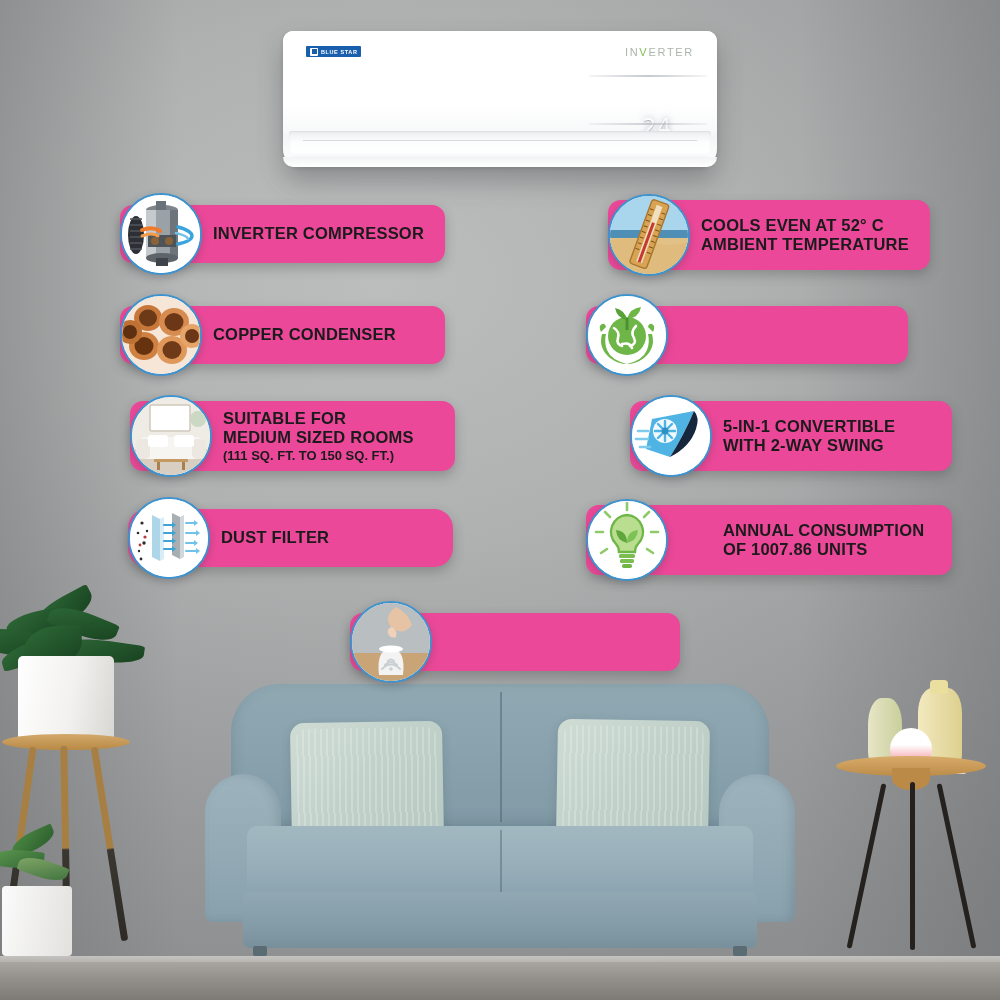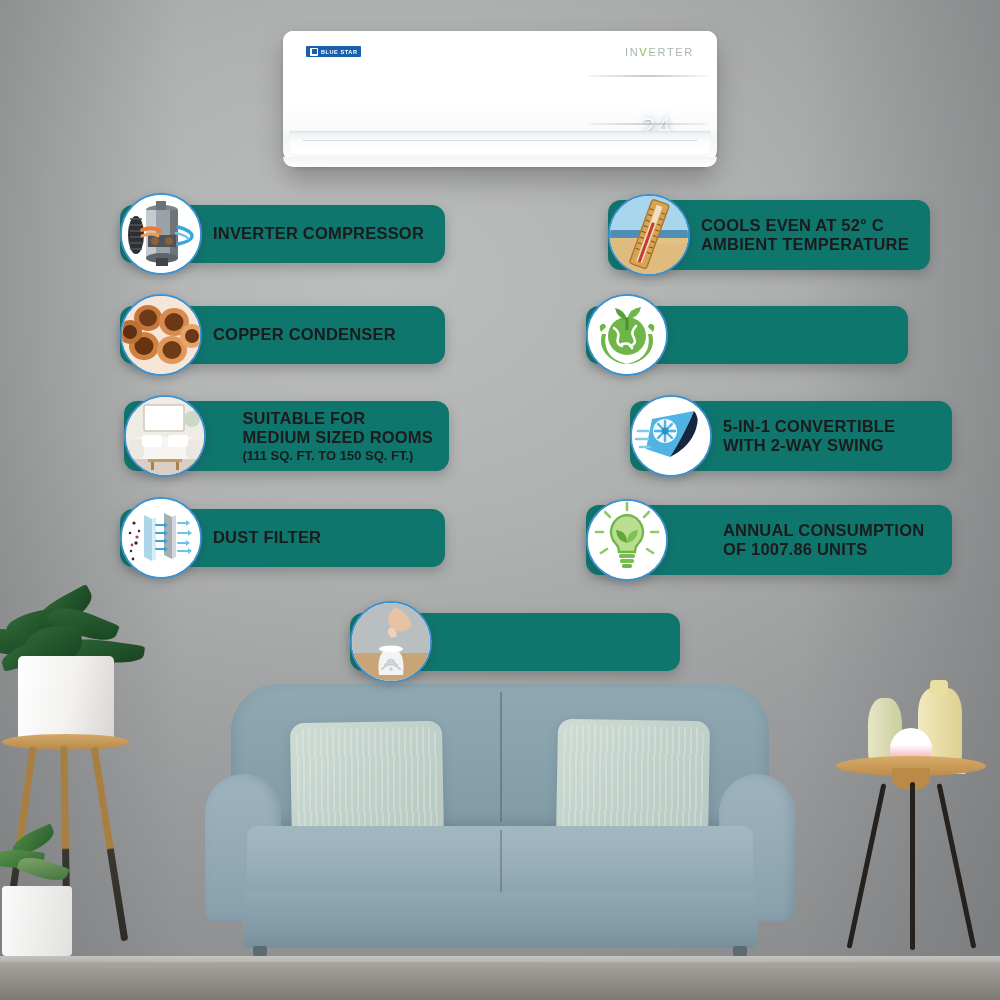--- a/index.html
+++ b/index.html
@@ -89,21 +89,21 @@
     color:rgba(255,255,255,.92);
     text-shadow:0 0 6px rgba(150,160,170,.7), 0 1px 1px rgba(120,130,140,.55);
     font-family:"DejaVu Sans Mono", monospace;
     margin-top:27px;
   }
 
   
   .card{
     position:absolute;display:flex;align-items:center;
     height:58px;border-radius:13px;
-    background:#0f766e;
+    background:#ec4899;
     box-shadow:0 5px 12px rgba(55,58,60,.30);
   }
   .card.tall{height:70px;}
   .card-text{
     padding-left:93px;padding-right:16px;
     color:#1b1b1b;font-weight:700;line-height:1.16;
     letter-spacing:.2px;
   }
   .card-text .l1{font-size:16.5px;white-space:nowrap;}
   .card-text .l2{font-size:16.5px;white-space:nowrap;}
@@ -116,22 +116,22 @@
     border:2.5px solid #3d93cf;
     overflow:hidden;
     box-shadow:0 3px 8px rgba(50,55,60,.28);
     display:block;
   }
   .ic svg{display:block;width:100%;height:100%;}
 
   
   #c-inv   {left:120px;top:205px;width:325px;}
   #c-cop   {left:120px;top:306px;width:325px;}
-  #c-room  {left:124px;top:401px;width:325px;height:70px;justify-content:flex-end;}
-  #c-dust  {left:120px;top:509px;width:325px;}
+  #c-room  {left:130px;top:401px;width:325px;height:70px;}
+  #c-dust  {left:128px;top:509px;width:325px;border-radius:19px;}
   #c-cool  {left:608px;top:200px;width:322px;height:70px;}
   #c-r32   {left:586px;top:306px;width:322px;}
   #c-conv  {left:586px;top:401px;width:322px;height:70px;margin-left:44px;}
   #c-ann   {left:586px;top:505px;width:322px;height:70px;padding-left:44px;}
   #c-smart {left:350px;top:613px;width:330px;}
 
   
   .sofa{position:absolute;left:205px;bottom:44px;width:590px;height:272px;}
   .sofa-back{
     position:absolute;left:26px;top:0;width:538px;height:146px;

